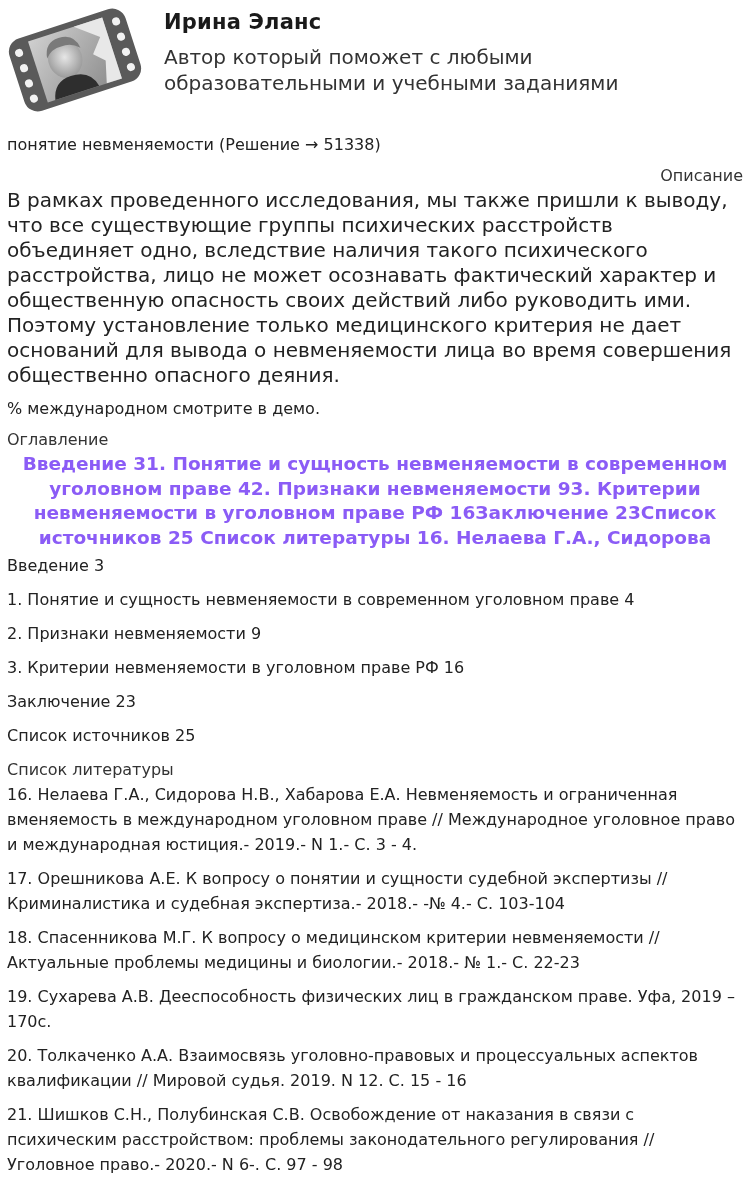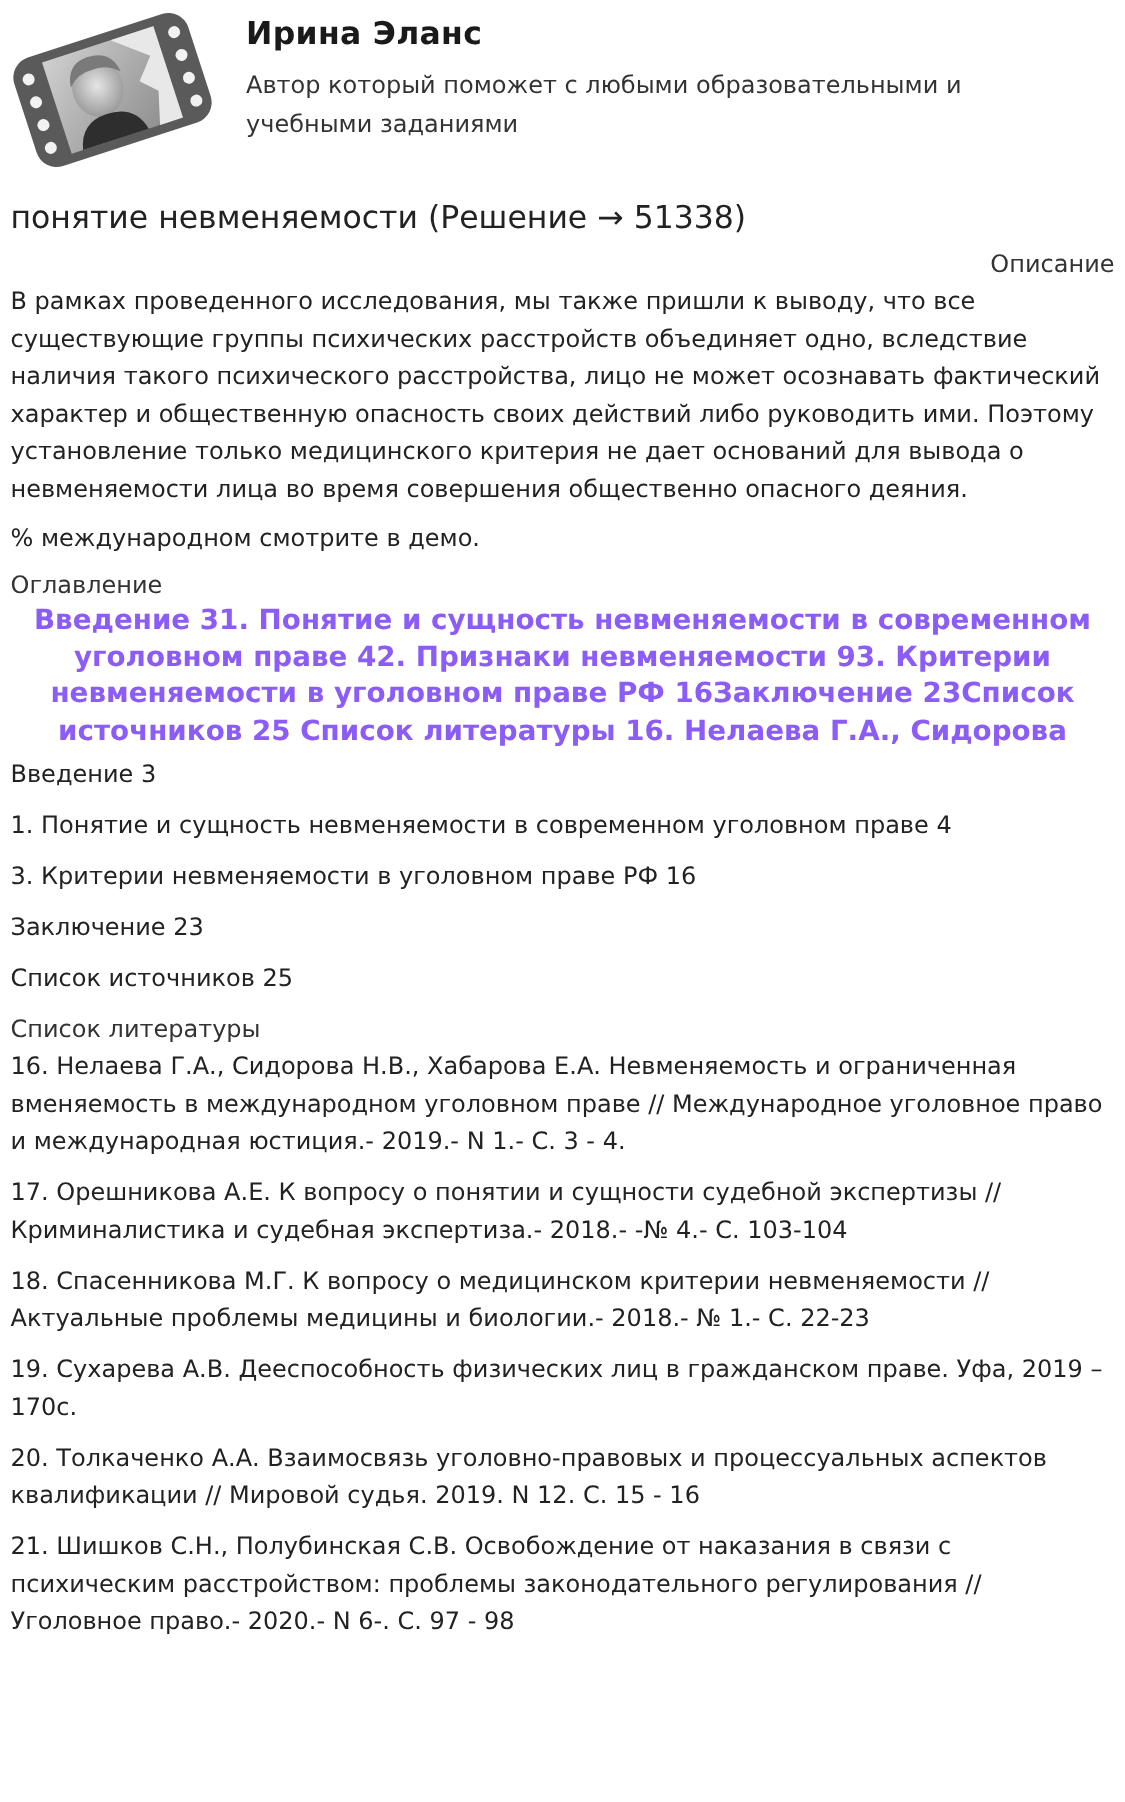--- a/index.html
+++ b/index.html
@@ -10,26 +10,26 @@
       position: relative;
     }
     .header { position: absolute; left: 0; top: 0; width: 738px; height: 118px; }
     .avatar { position: absolute; left: 6px; top: 6px; width: 138px; height: 108px; }
     .author-name {
       position: absolute; left: 164px; top: 10px;
       font-size: 21px; font-weight: bold; color: #1a1a1a; letter-spacing: 0.2px;
     }
     .author-desc {
       position: absolute; left: 164px; top: 44px; width: 540px;
-      font-size: 16px; line-height: 26px; color: #333333;
+      font-size: 20px; line-height: 26px; color: #333333;
     }
     .content { position: absolute; left: 7px; top: 130px; width: 736px; }
-    .page-title { font-size: 21px; line-height: 30px; color: #222; margin: 0; font-weight: normal; }
+    .page-title { font-size: 16px; line-height: 30px; color: #222; margin: 0; font-weight: normal; }
     .label { font-size: 16px; line-height: 24px; color: #333; margin-top: 4px; text-align: right; }
-    .para { font-size: 16px; line-height: 25px; color: #222; }
+    .para { font-size: 20px; line-height: 25px; color: #222; }
     .orig { font-size: 16px; line-height: 24px; color: #222; margin-top: 9px; }
     .toc-label { font-size: 16px; line-height: 24px; color: #333; margin-top: 7px; }
     .toc-bold { font-size: 18.5px; line-height: 24.5px; font-weight: bold; color: #8b5cf6; text-align: center; }
     .toc-item { font-size: 16px; line-height: 24px; color: #222; margin-top: 10px; }
     .toc-item.first { margin-top: 4px; }
     .lit-label { font-size: 16px; line-height: 24px; color: #333; margin-top: 10px; }
     .ref { font-size: 16px; line-height: 25px; color: #222; margin-top: 9px; }
     .ref.first { margin-top: 0; }
   </style>
 </head>
@@ -82,20 +82,21 @@
   <div class="label">Описание</div>
   <div class="para">В рамках проведенного исследования, мы также пришли к выводу, что все существующие группы психических расстройств объединяет одно, вследствие наличия такого психического расстройства, лицо не может осознавать фактический характер и общественную опасность своих действий либо руководить ими. Поэтому установление только медицинского критерия не дает оснований для вывода о невменяемости лица во время совершения общественно опасного деяния.</div>
 
   <div class="orig">% международном смотрите в демо.</div>
 
   <div class="toc-label">Оглавление</div>
   <div class="toc-bold">Введение 31. Понятие и сущность невменяемости в современном уголовном праве 42. Признаки невменяемости 93. Критерии невменяемости в уголовном праве РФ 16Заключение 23Список источников 25 Список литературы 16. Нелаева Г.А., Сидорова</div>
 
   <div class="toc-item first">Введение 3</div>
   <div class="toc-item">1. Понятие и сущность невменяемости в современном уголовном праве 4</div>
+  <div class="toc-item">2. Признаки невменяемости 9</div>
   <div class="toc-item">3. Критерии невменяемости в уголовном праве РФ 16</div>
   <div class="toc-item">Заключение 23</div>
   <div class="toc-item">Список источников 25</div>
 
   <div class="lit-label">Список литературы</div>
   <div class="ref first">16. Нелаева Г.А., Сидорова Н.В., Хабарова Е.А. Невменяемость и ограниченная вменяемость в международном уголовном праве // Международное уголовное право и международная юстиция.- 2019.- N 1.- С. 3 - 4.</div>
   <div class="ref">17. Орешникова А.Е. К вопросу о понятии и сущности судебной экспертизы // Криминалистика и судебная экспертиза.- 2018.- -№ 4.- С. 103-104</div>
   <div class="ref">18. Спасенникова М.Г. К вопросу о медицинском критерии невменяемости // Актуальные проблемы медицины и биологии.- 2018.- № 1.- С. 22-23</div>
   <div class="ref">19. Сухарева А.В. Дееспособность физических лиц в гражданском праве. Уфа, 2019 – 170с.</div>
   <div class="ref">20. Толкаченко А.А. Взаимосвязь уголовно-правовых и процессуальных аспектов квалификации // Мировой судья. 2019. N 12. С. 15 - 16</div>

